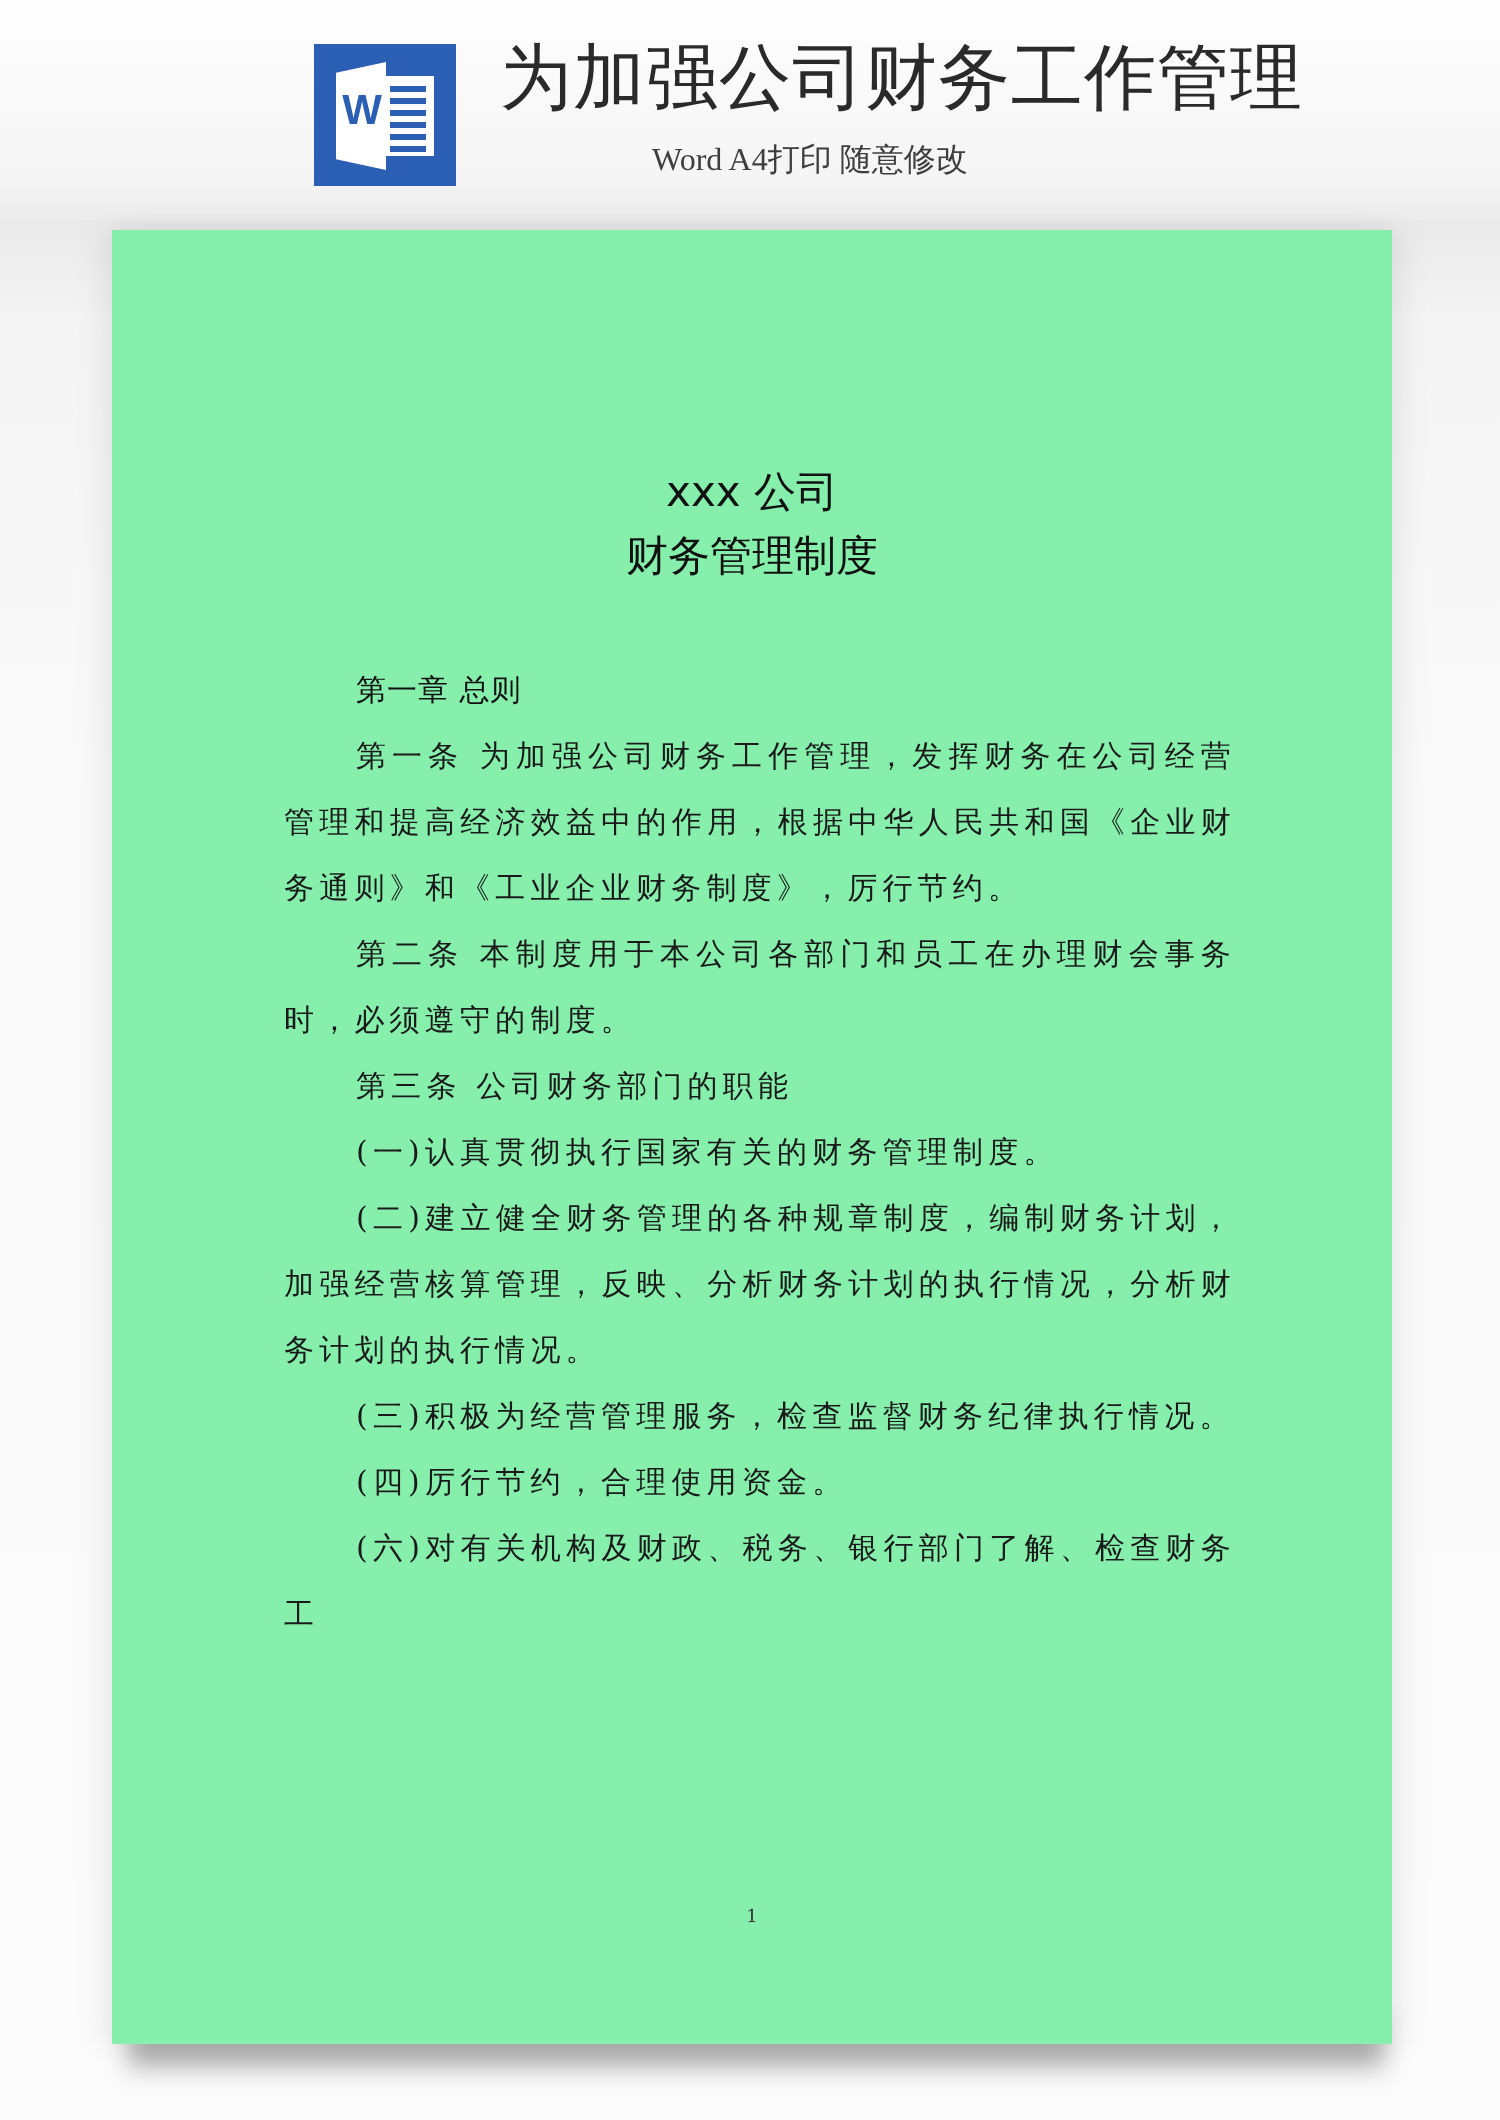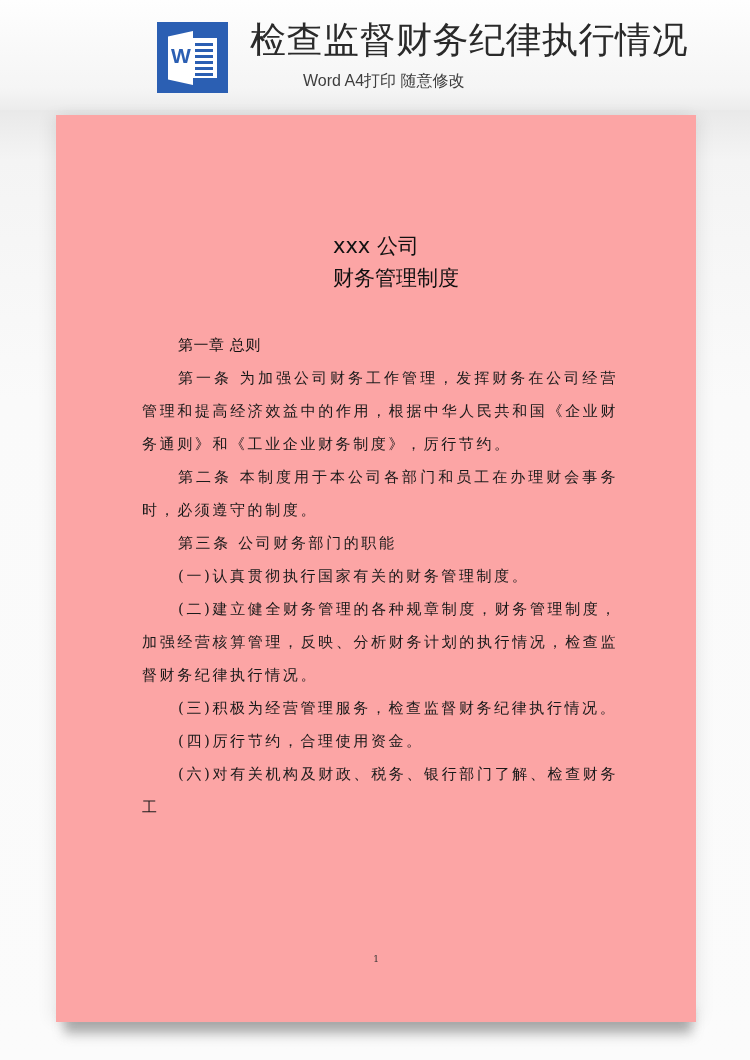--- a/index.html
+++ b/index.html
@@ -35,39 +35,39 @@
     }
     .word-logo .doc i {
       position: absolute; left: 4px; width: 18px; height: 3px; background: #2b5fb3;
     }
     .banner-title {
       position: absolute; left: 250px; top: 18px;
       font-size: 36px; color: #2a2a2a; line-height: 44px; letter-spacing: 0.5px;
       white-space: nowrap;
     }
     .banner-sub {
-      position: absolute; left: 303px; top: 70px;
-      font-family: Liberation Sans, sans-serif;
+      position: absolute; left: 326px; top: 70px;
+      font-family: Liberation Serif, serif;
       font-size: 16px; color: #3e3e3e; line-height: 22px; white-space: nowrap;
     }
     .page-shadow {
       position: absolute; left: 64px; top: 1010px; width: 628px; height: 24px;
       background: #9a9a9a; filter: blur(6px); opacity: 0.75;
     }
     .page {
       position: absolute; left: 56px; top: 115px; width: 640px; height: 907px;
-      background: #fca5a5;
+      background: #86efac;
       box-shadow: -6px 0 14px rgba(0,0,0,0.06), 6px 0 14px rgba(0,0,0,0.06);
     }
     .doc-title {
       position: absolute; left: 0; width: 640px; text-align: center;
       font-size: 21px; color: #111; line-height: 30px;
     }
     .doc-title.t1 { top: 116px; }
-    .doc-title.t2 { top: 148px; padding-left: 20px; }
+    .doc-title.t2 { top: 148px; }
     .body {
       position: absolute; left: 86px; top: 214px; width: 476px;
       font-family: "DejaVu Serif", serif;
       font-size: 15px; color: #1a1a1a; line-height: 33px;
       letter-spacing: 2.6px;
       text-align: justify;
     }
     .body p { margin: 0; text-indent: 36px; }
     .body p.chapter {
       font-family: "DejaVu Sans", sans-serif; font-weight: normal;
@@ -87,36 +87,36 @@
       <i style="top:5px"></i>
         <i style="top:11px"></i>
         <i style="top:17px"></i>
       <i style="top:23px"></i>
         <i style="top:29px"></i>
         <i style="top:35px"></i>
     </div>
     <div class="sheet"></div>
     <div class="w">W</div>
   </div>
-  <div class="banner-title">检查监督财务纪律执行情况</div>
+  <div class="banner-title">为加强公司财务工作管理</div>
   <div class="banner-sub">Word A4打印 随意修改</div>
 </div>
 
 <div class="page-shadow"></div>
 
 <div class="page">
   <div class="doc-title t1">xxx 公司</div>
   <div class="doc-title t2">财务管理制度</div>
 
   <div class="body">
     <p class="chapter">第一章  总则</p>
     <p>第一条  为加强公司财务工作管理，发挥财务在公司经营管理和提高经济效益中的作用，根据中华人民共和国《企业财务通则》和《工业企业财务制度》，厉行节约。</p>
     <p>第二条  本制度用于本公司各部门和员工在办理财会事务时，必须遵守的制度。</p>
     <p>第三条  公司财务部门的职能</p>
     <p>(一)认真贯彻执行国家有关的财务管理制度。</p>
-    <p>(二)建立健全财务管理的各种规章制度，财务管理制度，加强经营核算管理，反映、分析财务计划的执行情况，检查监督财务纪律执行情况。</p>
+    <p>(二)建立健全财务管理的各种规章制度，编制财务计划，加强经营核算管理，反映、分析财务计划的执行情况，分析财务计划的执行情况。</p>
     <p>(三)积极为经营管理服务，检查监督财务纪律执行情况。</p>
     <p>(四)厉行节约，合理使用资金。</p>
     <p>(六)对有关机构及财政、税务、银行部门了解、检查财务工</p>
   </div>
 
   <div class="page-number">1</div>
 </div>
 
 </body></html>

